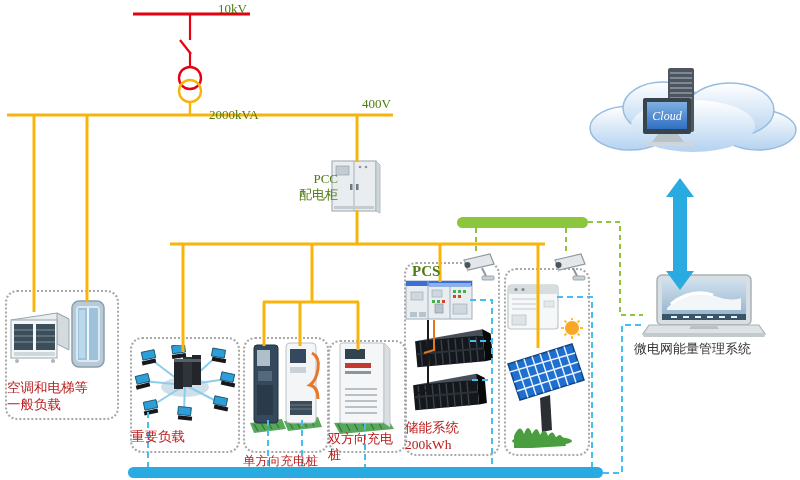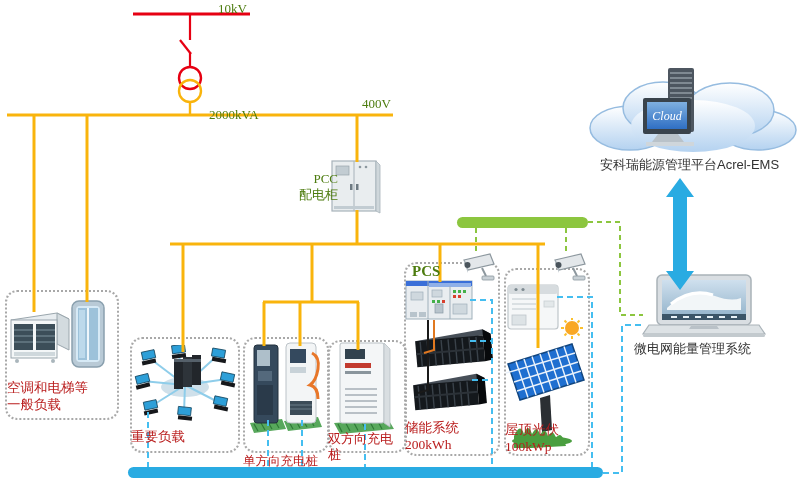--- a/index.html
+++ b/index.html
@@ -448,21 +448,16 @@
     <div>空调和电梯等</div>
     <div>一般负载</div>
   </div>
   <div class="box-lbl" style="left:131px;top:429px;width:104px;">重要负载</div>
   <div class="box-lbl" style="left:243px;top:454px;width:82px;font-size:12.5px;">单方向充电桩</div>
   <div class="box-lbl" style="left:328px;top:431px;width:75px;font-size:13px;">双方向充电桩</div>
   <div class="box-lbl" style="left:405px;top:420px;width:90px;">
     <div>储能系统</div>
     <div>200kWh</div>
   </div>
-  <div class="box-lbl" style="left:505px;top:422px;width:80px;">
-    <div>屋顶光伏</div>
-    <div>100kWp</div>
-  </div>
-
-  <div class="lbl sans" style="left:600px;top:157px;font-size:13px;color:#333;">安科瑞能源管理平台Acrel-EMS</div>
+
   <div class="lbl sans" style="left:634px;top:341px;font-size:13px;color:#333;">微电网能量管理系统</div>
 
 </div>
 
 </body></html>

